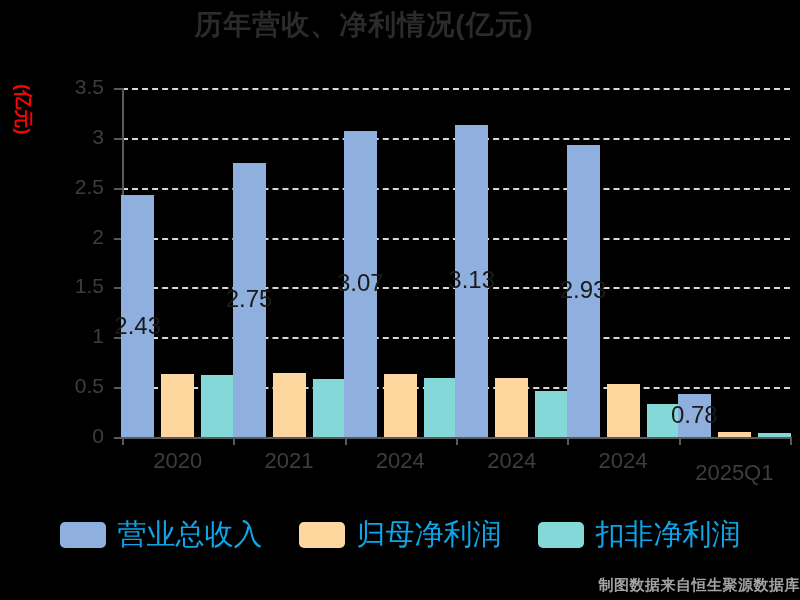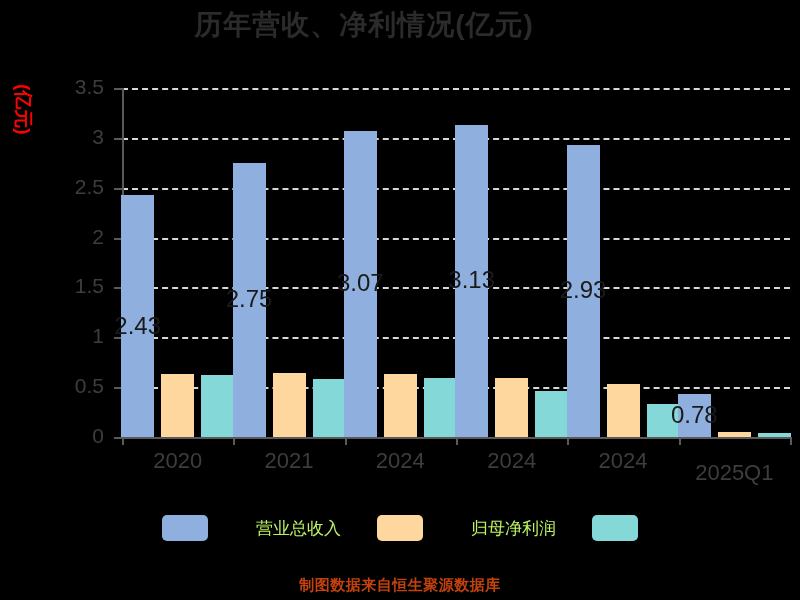--- a/index.html
+++ b/index.html
@@ -117,33 +117,32 @@
     display:flex;
     align-items:center;
     gap:12px;
   }
   .legend-swatch{
     width:46px;height:26px;
     border-radius:5px;
     display:block;
   }
   .legend-text{
-    font-size:17px;
-    color:#bef264;
-    white-space:nowrap;
-    margin-left:36px;
+    font-size:29px;
+    color:#0ea5e9;
+    white-space:nowrap;
   }
   
   #footer-note{
     position:absolute;
     left:0;top:576px;width:800px;
-    text-align:center;
+    text-align:right;
     font-size:15px;
     font-weight:bold;
-    color:#c2410c;
+    color:#a3a3a3;
     letter-spacing:0.5px;
     white-space:nowrap;
   }
 </style>
 </head>
 <body>
 
 <div id="chart-title">历年营收、净利情况(亿元)</div>
 
 <div id="ylabel-unit">(亿元)</div>
@@ -229,16 +228,17 @@
     <div class="legend-item">
       <span class="legend-swatch" style="background: rgb(143, 176, 222);"></span>
       <span class="legend-text">营业总收入</span>
     </div>
     <div class="legend-item">
       <span class="legend-swatch" style="background: rgb(253, 215, 157);"></span>
       <span class="legend-text">归母净利润</span>
     </div>
     <div class="legend-item">
       <span class="legend-swatch" style="background: rgb(133, 216, 216);"></span>
+      <span class="legend-text">扣非净利润</span>
     </div>
   </div>
 
 <div id="footer-note">制图数据来自恒生聚源数据库</div>
 
 </body></html>

